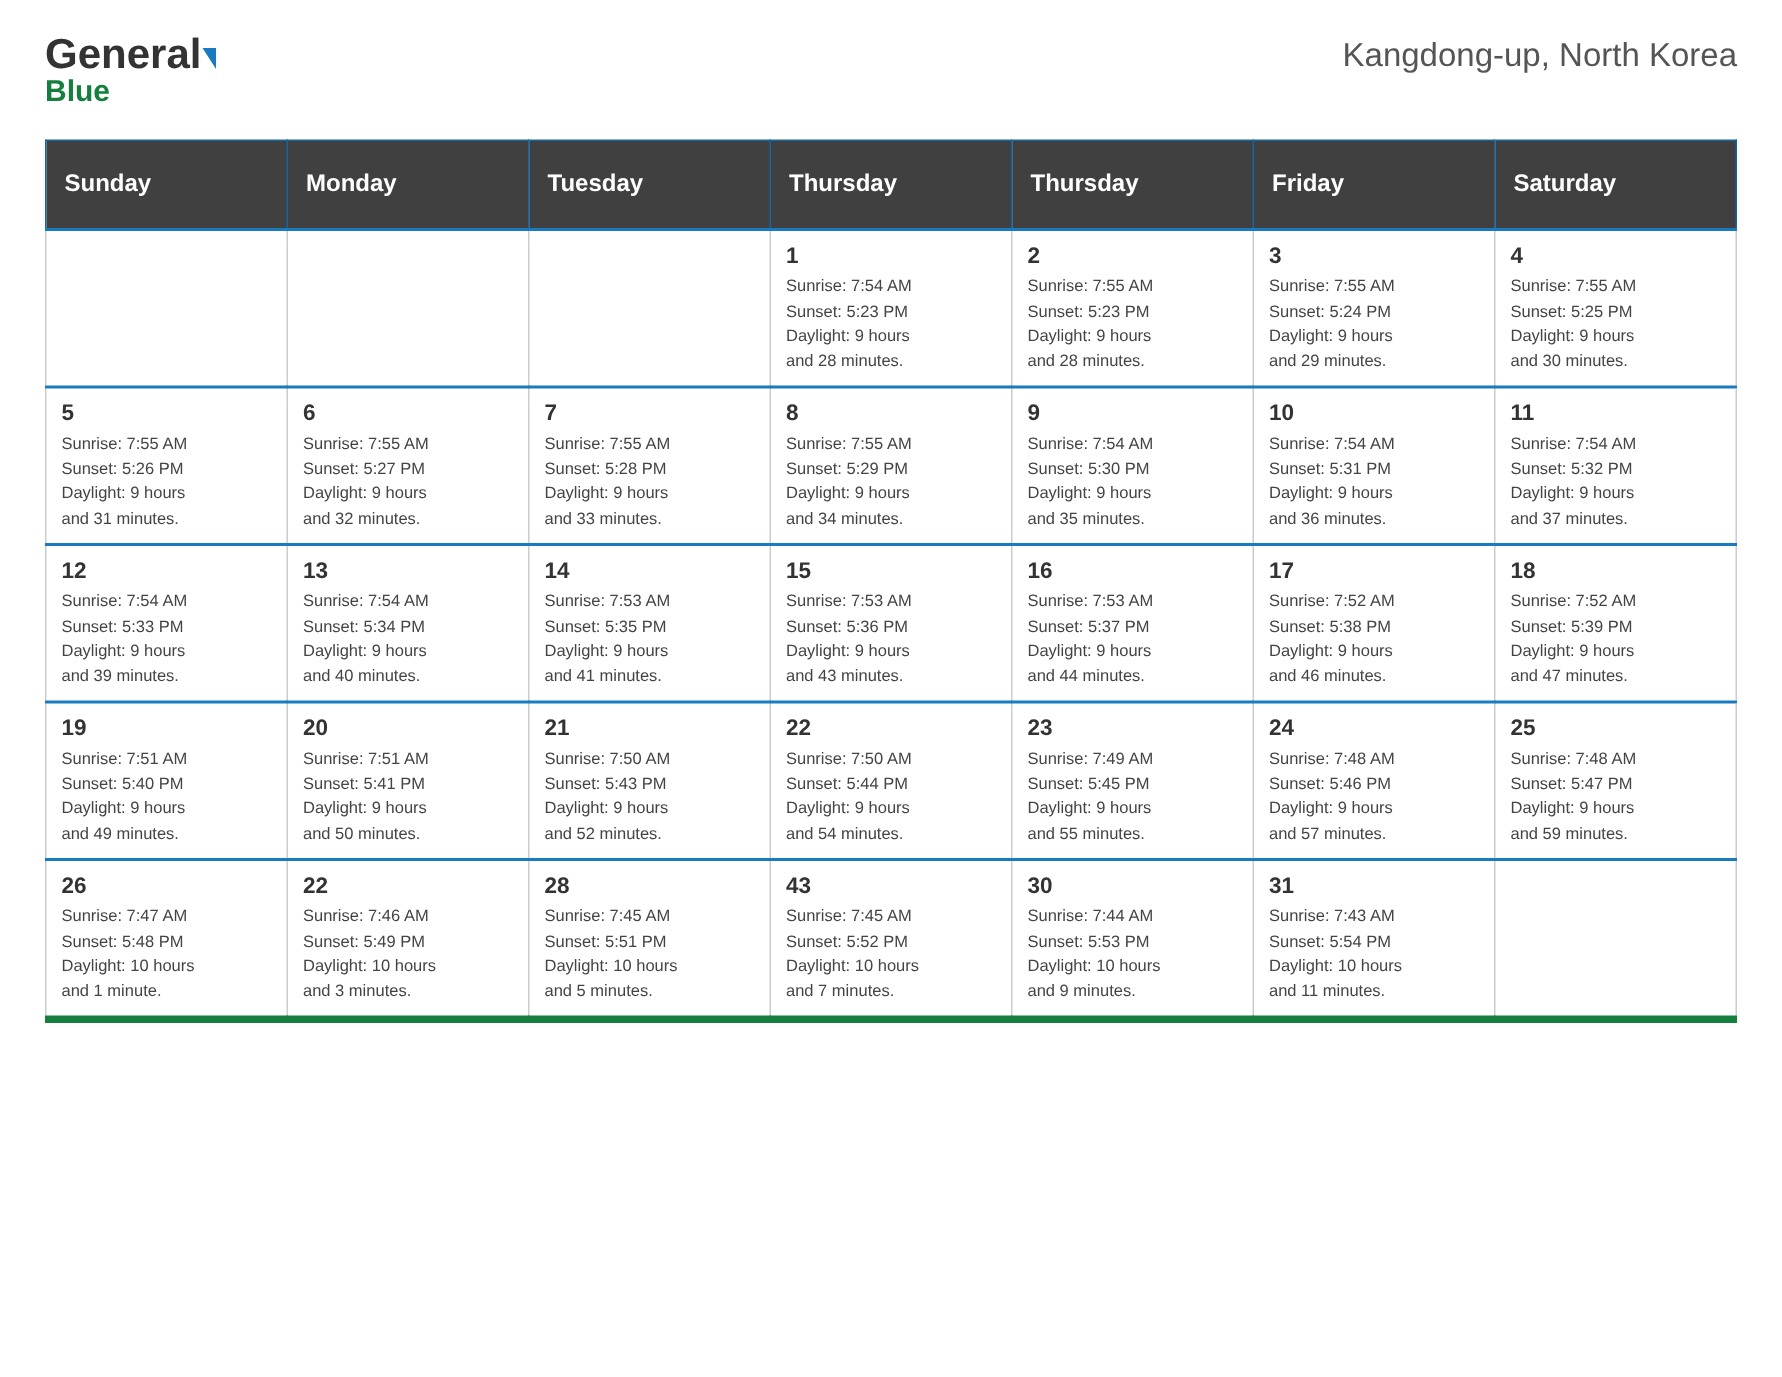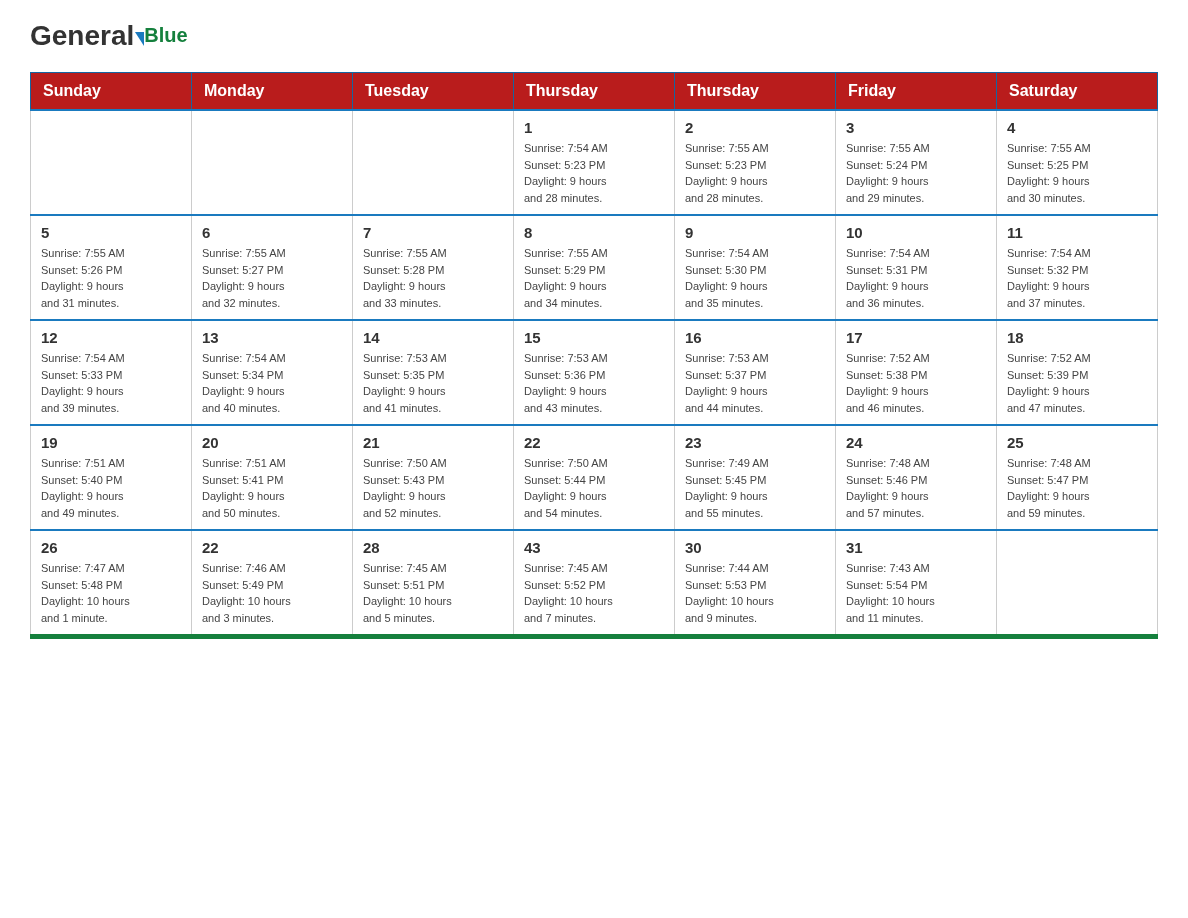--- a/index.html
+++ b/index.html
@@ -12,22 +12,22 @@
       padding: 20px 30px;
     }
     .header {
       display: flex;
       justify-content: space-between;
       align-items: flex-start;
       margin-bottom: 20px;
     }
     .logo-wrapper {
       display: flex;
-      flex-direction: row;
-      align-items: center;
+      flex-direction: column;
+      align-items: flex-start;
     }
     .logo-line1 {
       display: flex;
       align-items: center;
     }
     .title-section {
       text-align: right;
     }
     .main-title {
       font-size: 52px;
@@ -39,25 +39,25 @@
       font-size: 22px;
       color: #555;
       margin-top: 4px;
     }
     .calendar {
       width: 100%;
       border-collapse: collapse;
       border: 1px solid #aaa;
     }
     .calendar th {
-      background-color: #b91c1c;
+      background-color: #404040;
       color: #fff;
       font-size: 16px;
       font-weight: bold;
-      padding: 9px 12px;
+      padding: 20px 12px;
       text-align: left;
       border: 1px solid #1565a0;
     }
     .calendar td {
       vertical-align: top;
       padding: 8px 10px;
       border: 1px solid #ccc;
       width: 14.28%;
       min-height: 100px;
       font-size: 13px;
@@ -93,20 +93,21 @@
   <div class="logo-wrapper">
     <div class="logo-line1">
       <span style="font-size:28px;font-weight:bold;color:#333;">General</span>
       <span style="display:inline-block;width:0;height:0;border-left:9px solid transparent;border-right:0px solid transparent;border-bottom:0px solid transparent;border-top:14px solid #1a7abf;margin-left:1px;margin-top:6px;"></span>
     </div>
     <div style="margin-top:-2px;">
       <span style="font-size:20px;font-weight:bold;color:#15803d;">Blue</span>
     </div>
   </div>
   <div class="title-section">
+    <div class="subtitle">Kangdong-up, North Korea</div>
   </div>
 </div>
 
 <table class="calendar">
   <thead>
     <tr>
 
     <th>Sunday</th>
         <th>Monday</th>
         <th>Tuesday</th>

